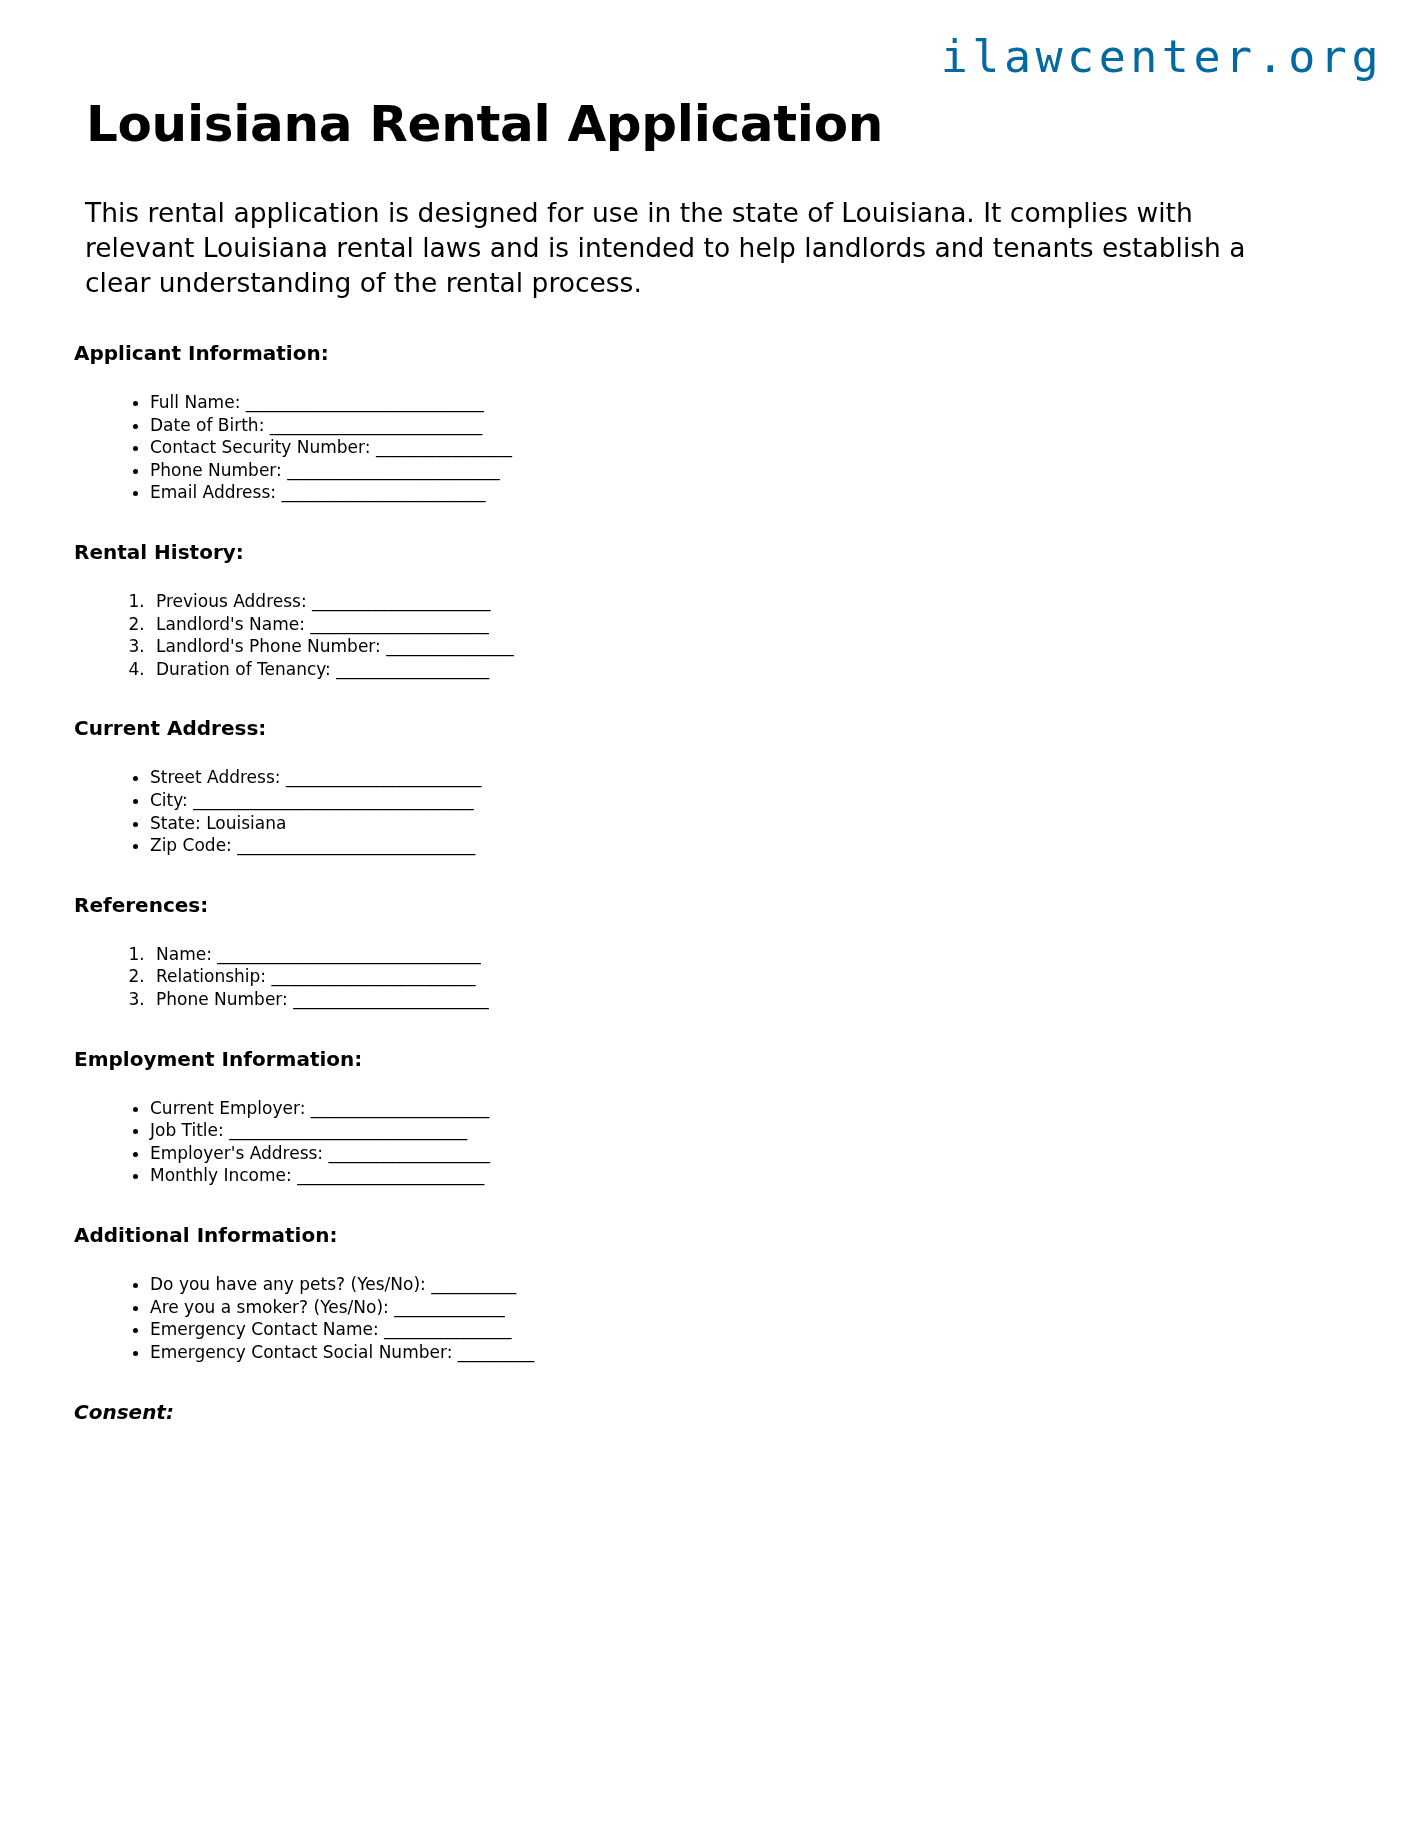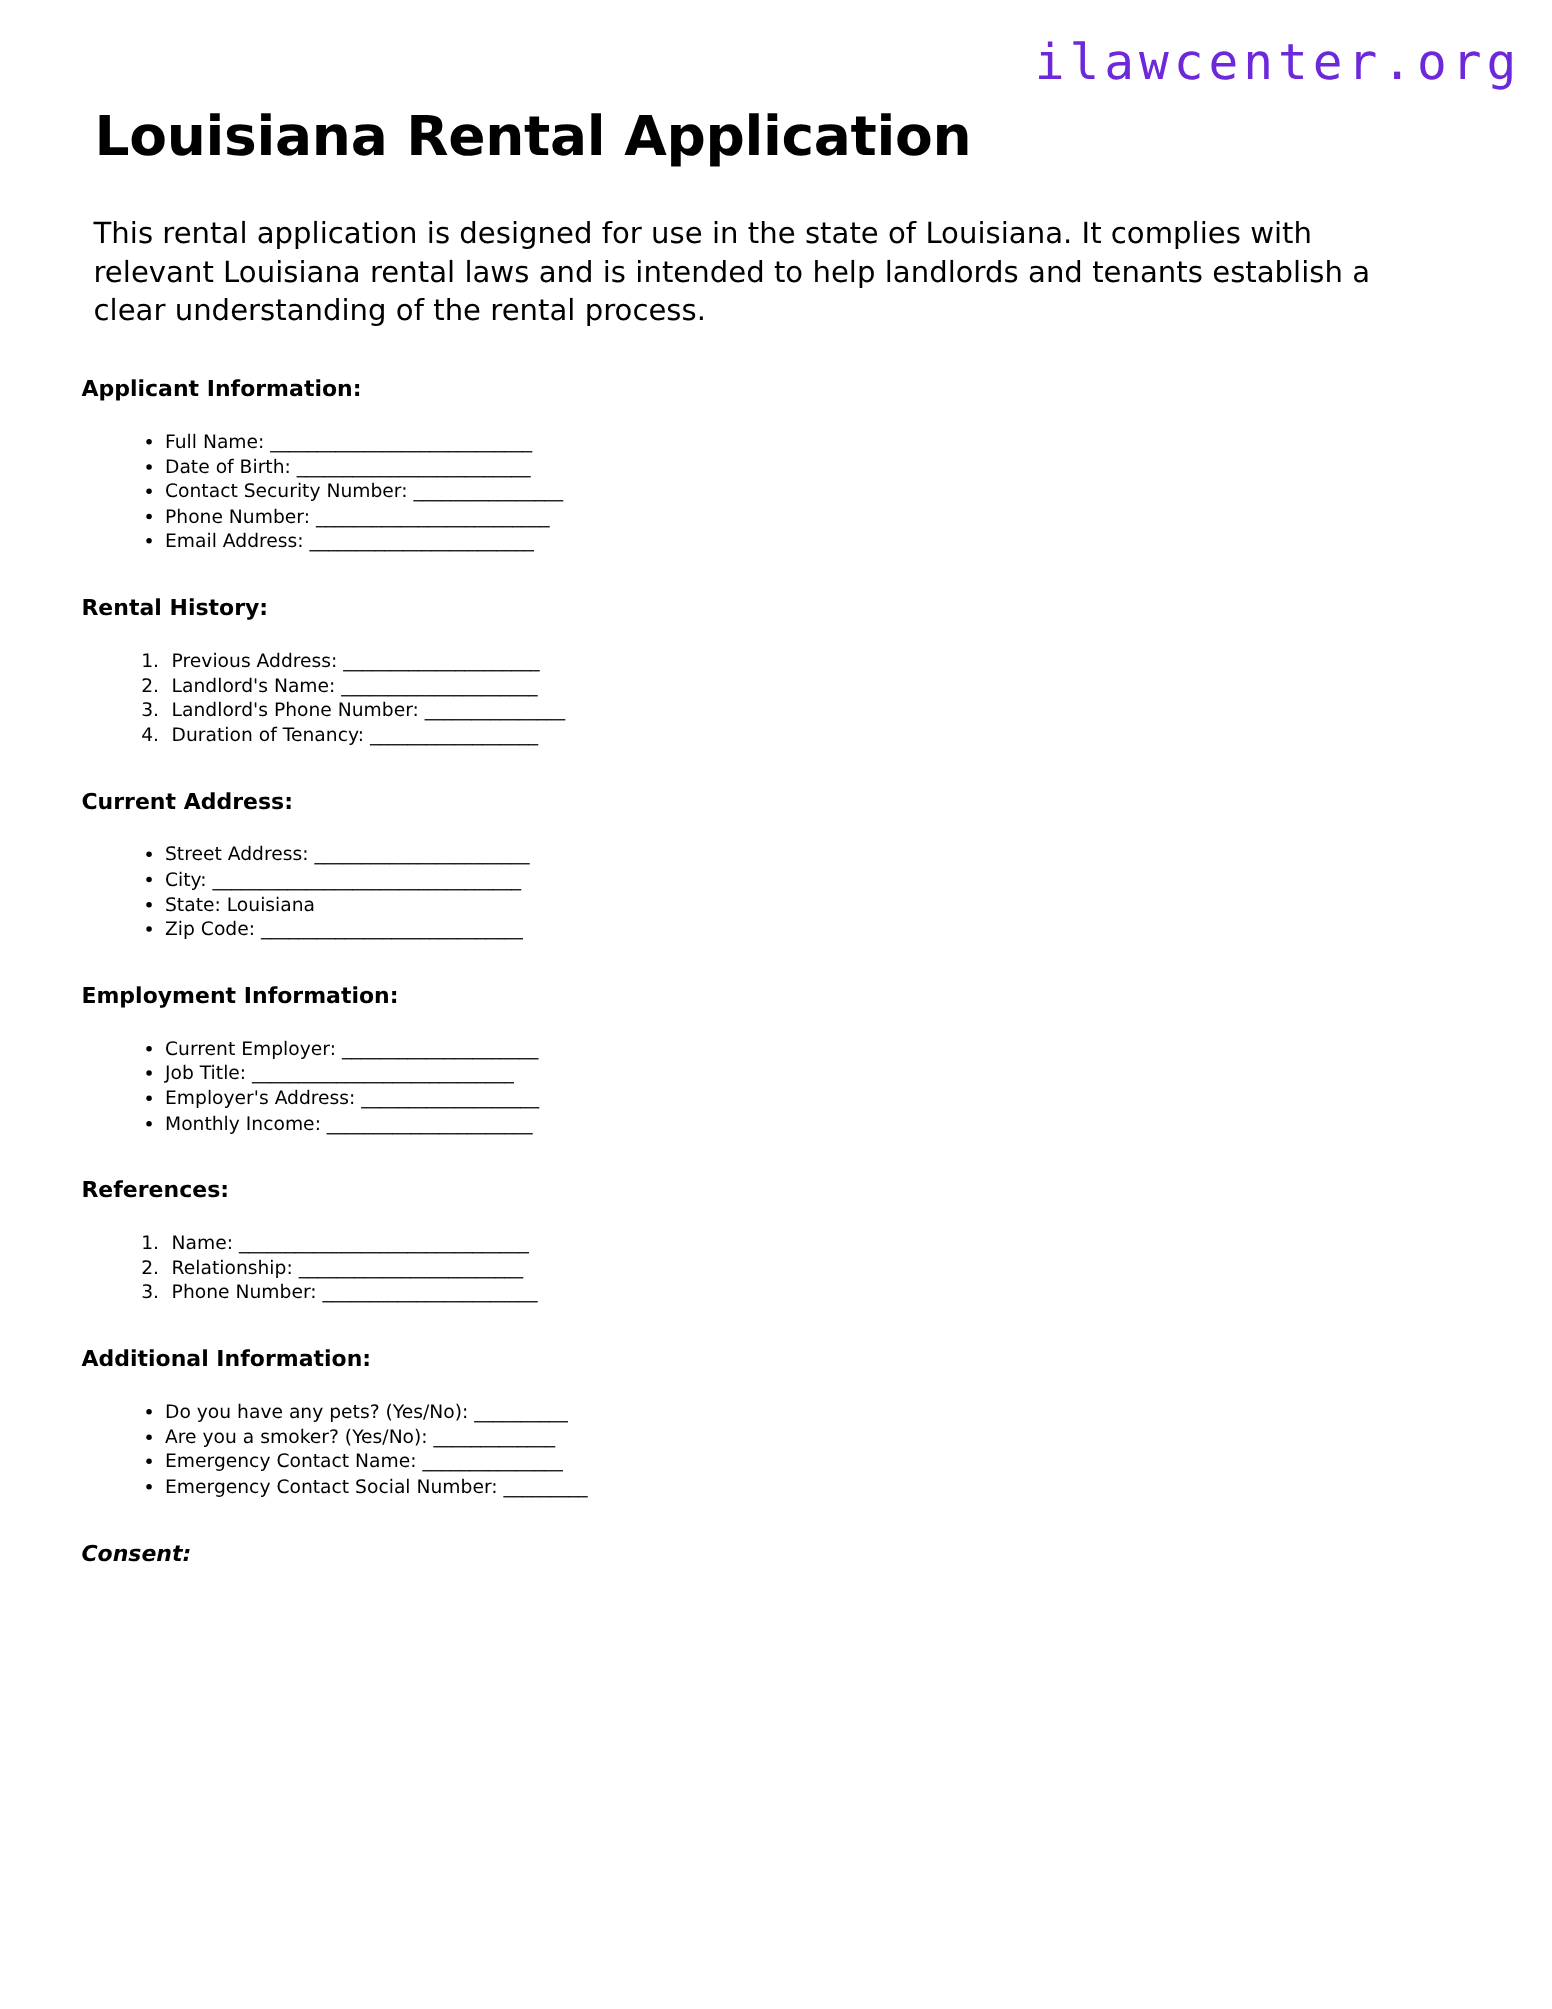--- a/index.html
+++ b/index.html
@@ -23,21 +23,21 @@
   }
 
   
   .watermark {
     position: absolute;
     top: 34px;
     right: 28px;
     font-family: "DejaVu Sans Mono", monospace;
     font-size: 45px;
     letter-spacing: 4.5px;
-    color: #6d28d9;
+    color: #0369a1;
     white-space: nowrap;
     line-height: 1;
   }
 
   
   .content {
     position: absolute;
     left: 74px;
     top: 96px;
     width: 1265px;
@@ -128,35 +128,35 @@
         <div class="section-block">
           <h2 class="section-heading">Current Address:</h2>
           <ul class="field-list">
             <li>Street Address: _______________________</li>
             <li>City: _________________________________</li>
             <li>State: Louisiana</li>
             <li>Zip Code: ____________________________</li>
           </ul>
         </div>
         <div class="section-block">
+          <h2 class="section-heading">References:</h2>
+          <ol class="field-list">
+            <li>Name: _______________________________</li>
+            <li>Relationship: ________________________</li>
+            <li>Phone Number: _______________________</li>
+          </ol>
+        </div>
+        <div class="section-block">
           <h2 class="section-heading">Employment Information:</h2>
           <ul class="field-list">
             <li>Current Employer: _____________________</li>
             <li>Job Title: ____________________________</li>
             <li>Employer's Address: ___________________</li>
             <li>Monthly Income: ______________________</li>
           </ul>
-        </div>
-        <div class="section-block">
-          <h2 class="section-heading">References:</h2>
-          <ol class="field-list">
-            <li>Name: _______________________________</li>
-            <li>Relationship: ________________________</li>
-            <li>Phone Number: _______________________</li>
-          </ol>
         </div>
         <div class="section-block">
           <h2 class="section-heading">Additional Information:</h2>
           <ul class="field-list">
             <li>Do you have any pets? (Yes/No): __________</li>
             <li>Are you a smoker? (Yes/No): _____________</li>
             <li>Emergency Contact Name: _______________</li>
             <li>Emergency Contact Social Number: _________</li>
           </ul>
         </div>

